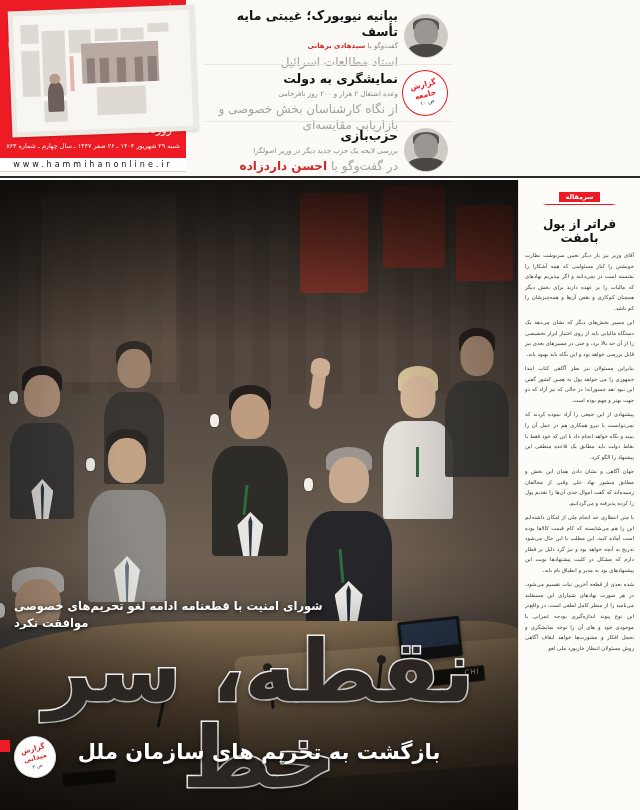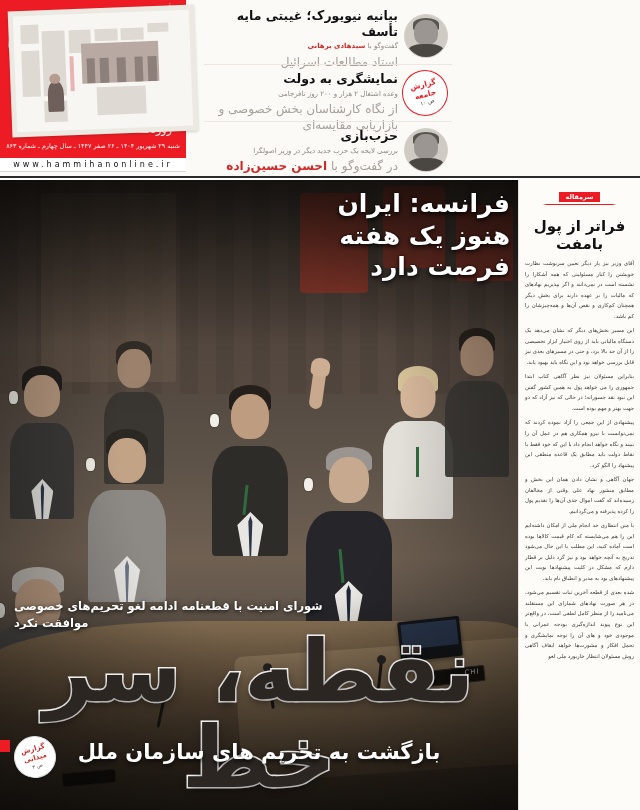--- a/index.html
+++ b/index.html
@@ -157,21 +157,21 @@
   
   .sidebar{position:absolute;left:518px;top:180px;width:122px;height:630px;background:#fdfcf9;
     border-left:1px solid #e6e1da;box-sizing:border-box;padding:4px 6px;}
   .sb-label{text-align:center;}
   .sb-label .tag{display:inline-block;background:#ed1c24;color:#fff;font-size:6.5px;
     padding:1px 7px;font-weight:bold;}
   .sb-orn{height:10px;position:relative;margin-top:1px;}
   .sb-orn:before{content:"";position:absolute;left:50%;top:0;transform:translateX(-50%);
     width:74px;height:8px;border-top:1px solid #ed1c24;
     clip-path:polygon(0 0,50% 100%,100% 0);}
-  .sb-ttl{text-align:center;font-size:15px;font-weight:bold;color:#111;margin:3px 0 5px;}
+  .sb-ttl{text-align:center;font-size:12px;font-weight:bold;color:#111;margin:3px 0 5px;}
   .sb-body{font-size:5.4px;line-height:1.95;color:#3b3733;text-align:justify;
     direction:rtl;column-count:1;}
   .sb-body p{margin:0 0 4px;}
 
   .corner-tab{position:absolute;left:0;top:740px;width:10px;height:12px;background:#ed1c24;}
 </style>
 </head>
 <body>
 
 <div class="page">
@@ -227,21 +227,21 @@
               <div class="skin"></div>
               <div class="body"></div>
             </div>
         </div>
         <div class="hdr-ttl">حزب‌بازی</div>
         <div class="hdr-by">
           <span>بررسی لایحه یک حزب جدید دیگر در وزیر اصولگرا</span>
         </div>
         <div class="hdr-dk">
           <span>در گفت‌وگو با</span>
-          <span class="nm" style="color:#d12a2a;font-weight:bold">احسن حسین‌زاده</span>
+          <span class="nm" style="color:#d12a2a;font-weight:bold">احسن دارد‌زاده</span>
         </div>
       </div>
 
     </div>
 
     <div class="thumb-wrap">
       <div class="thumb-card">
         <div class="thumb-inner">
           <div class="tcol" style="left:4%;top:8%;width:10%;height:16%"></div>
           <div class="tcol" style="left:4%;top:30%;width:10%;height:40%"></div>
@@ -340,21 +340,20 @@
     <div class="mic m1"></div>
     <div class="mic m2"></div>
     <div class="mic m3"></div>
     <div class="nameplate np1"></div>
     <div class="nameplate np2"></div>
 
     <div class="ph-topfade"></div>
     <div class="ph-botfade"></div>
     <div class="ph-vig"></div>
 
-    <div class="hl-left">فرانسه: ایران هنوز یک هفته فرصت دارد</div>
     <div class="kicker">شورای امنیت با قطعنامه ادامه لغو تحریم‌های خصوصی موافقت نکرد</div>
     <div class="bighead">نقطه، سر خط</div>
     <div class="subhead">بازگشت به تحریم های سازمان ملل</div>
     <div class="badge-report">
       <span>گزارش</span>
       <span>میدانی</span>
       <span class="b3">ص ۳</span>
     </div>
   </div>
 

